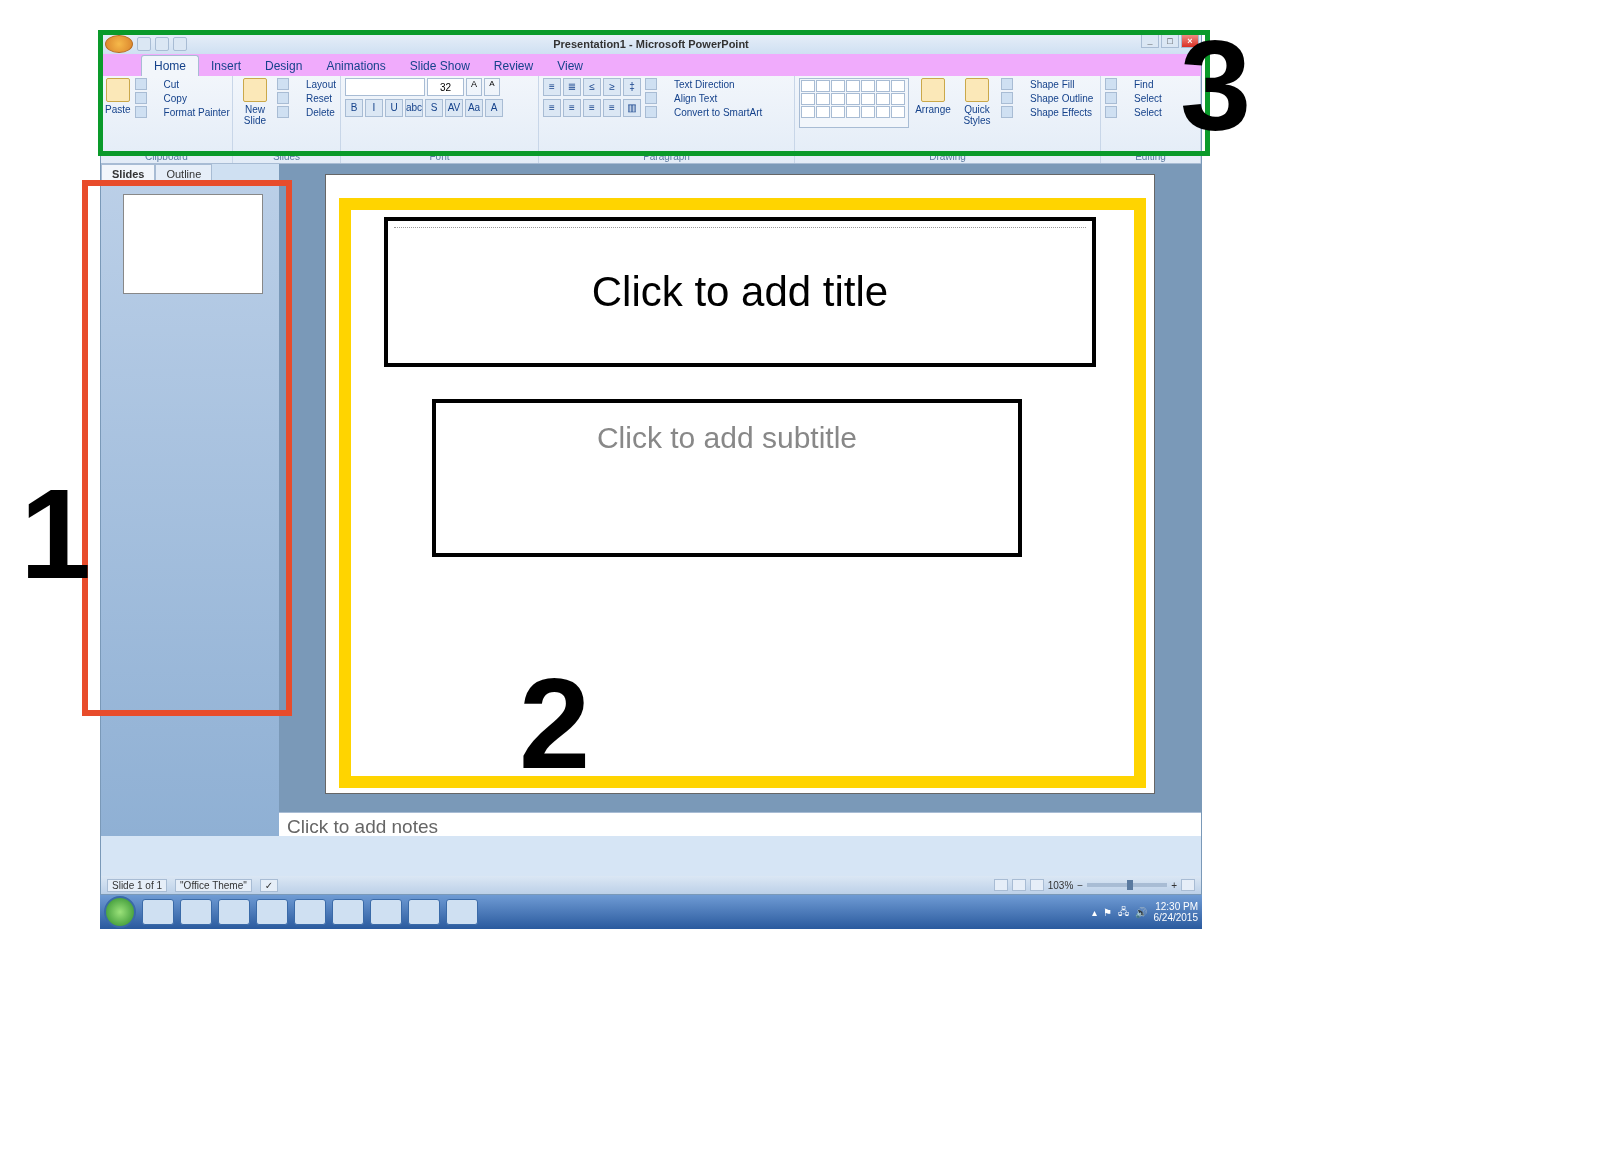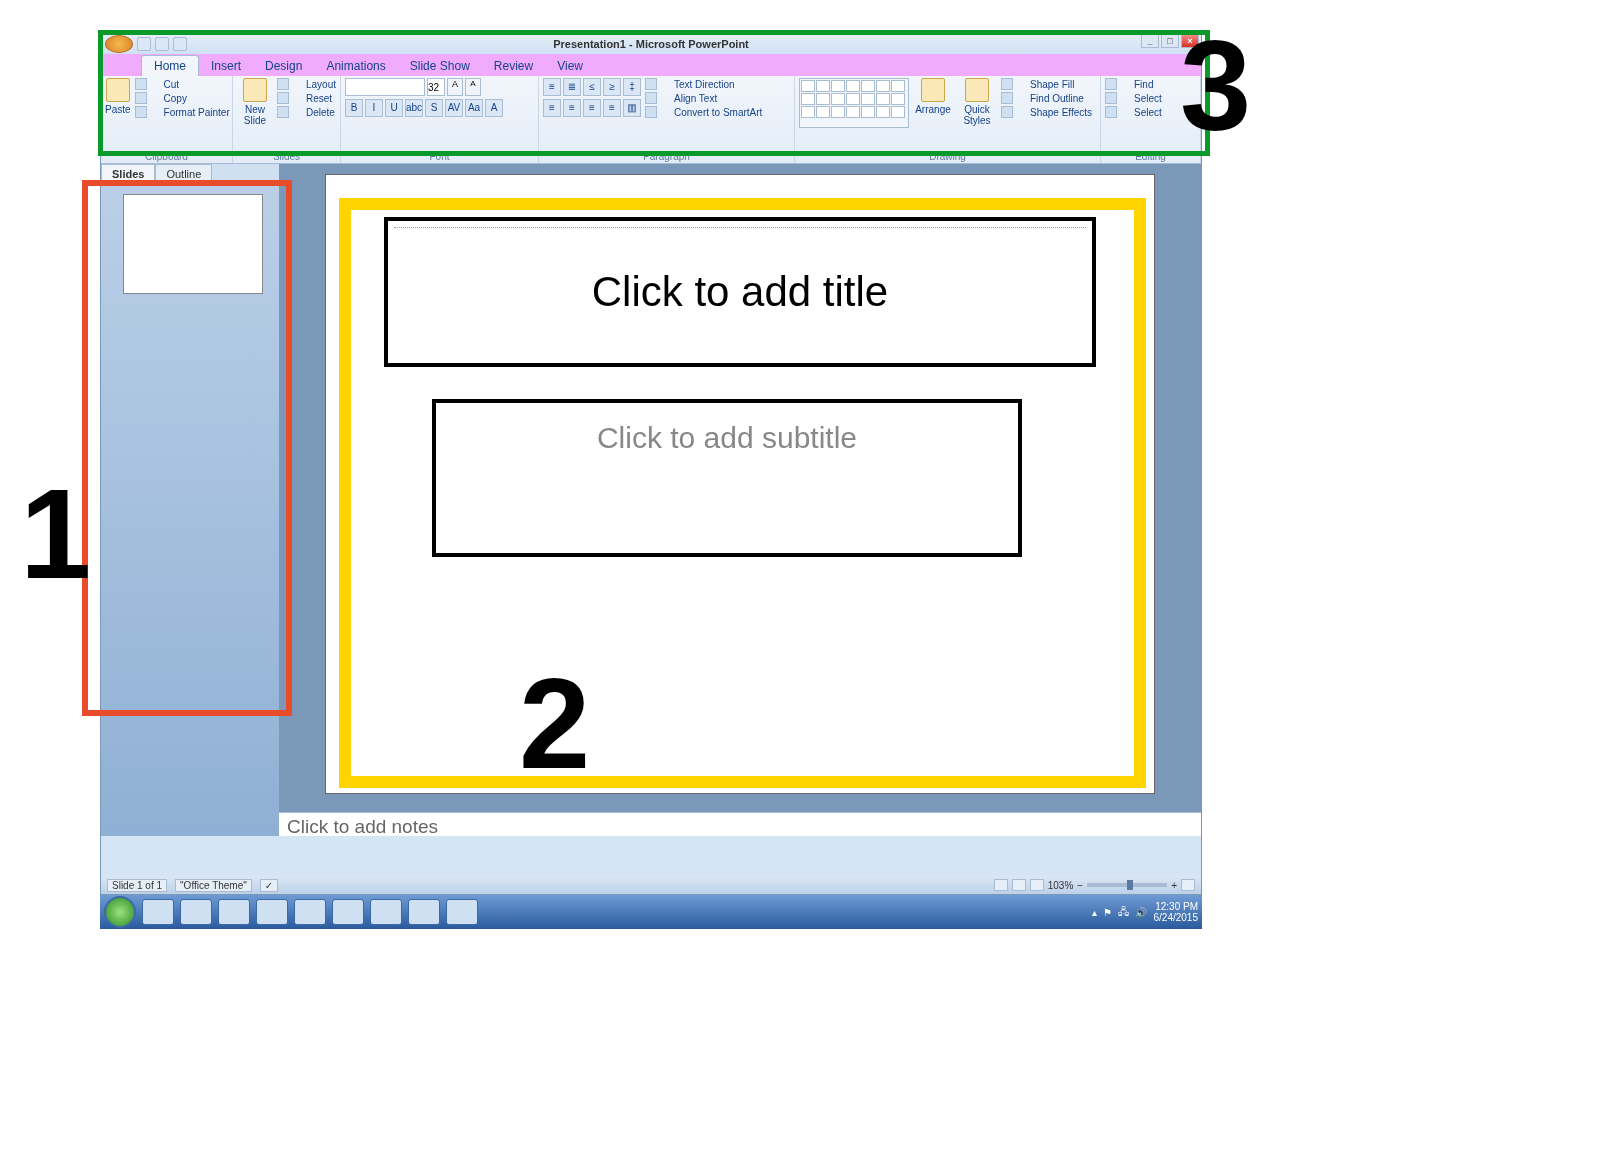--- a/index.html
+++ b/index.html
@@ -23,21 +23,21 @@
 .group { border-right: 1px solid #c8d6e8; display: flex; flex-direction: column; justify-content: space-between; padding: 2px 4px 0 4px; }
 .group-body { display: flex; align-items: flex-start; gap: 4px; flex: 1; }
 .group-label { font-size: 10px; color: #5a7aa0; text-align: center; padding: 1px 0; }
 .big-btn { display: flex; flex-direction: column; align-items: center; justify-content: center; width: 42px; font-size: 10px; color: #15428b; text-align: center; line-height: 11px; gap: 2px; }
 .big-btn .ico { width: 24px; height: 24px; background: #fbe8b8; border: 1px solid #caa84a; border-radius: 2px; }
 .small-stack { display: flex; flex-direction: column; gap: 2px; font-size: 10px; color: #15428b; }
 .small-stack div { display: flex; align-items: center; gap: 17px; white-space: nowrap; }
 .small-ico { width: 12px; height: 12px; background: #cfe0f2; border: 1px solid #a8bcd4; display: inline-block; }
 .font-row { display: flex; gap: 2px; align-items: center; }
 .font-name { width: 80px; height: 18px; border: 1px solid #a8bcd4; background: #fff; font-size: 10px; }
-.font-size { width: 18px; height: 18px; border: 1px solid #a8bcd4; background: #fff; font-size: 10px; text-align: left; }
+.font-size { width: 37px; height: 18px; border: 1px solid #a8bcd4; background: #fff; font-size: 10px; text-align: center; }
 .btn-row { display: flex; gap: 2px; }
 .btn-row .b { width: 18px; height: 18px; border: 1px solid #a8bcd4; background: #dbe7f4; font-size: 10px; text-align: center; line-height: 16px; color: #15428b; }
 .shapes-gallery { width: 110px; height: 50px; border: 1px solid #a8bcd4; background: #f2f6fb; font-size: 10px; color: #888; display: flex; flex-wrap: wrap; gap: 1px; padding: 1px; align-content: flex-start; }
 .shapes-gallery div { width: 14px; height: 12px; border: 1px solid #a8bcd4; background: #fff; }
 
 .workspace { position: absolute; left: 0; top: 130px; right: 0; bottom: 58px; display: flex; }
 .sidepanel { width: 178px; background: linear-gradient(#bcd0e8,#8fb0d4); display: flex; flex-direction: column; }
 .side-tabs { height: 22px; display: flex; font-size: 11px; background: #cfe0f2; }
 .side-tab { padding: 3px 10px; border: 1px solid #a8bcd4; background: #e6eef8; color: #333; }
 .side-tab.active { background: #f2f6fb; font-weight: bold; }
@@ -247,21 +247,21 @@
           <div class="ico"></div>
           <span>Quick Styles</span>
         </div>
         <div class="small-stack">
           <div>
               <span class="small-ico"></span>
               <span>Shape Fill</span>
             </div>
           <div>
               <span class="small-ico"></span>
-              <span>Find Outline</span>
+              <span>Shape Outline</span>
             </div>
           <div>
               <span class="small-ico"></span>
               <span>Shape Effects</span>
             </div>
         </div>
       </div>
       <div class="group-label">Drawing</div>
     </div>
 

